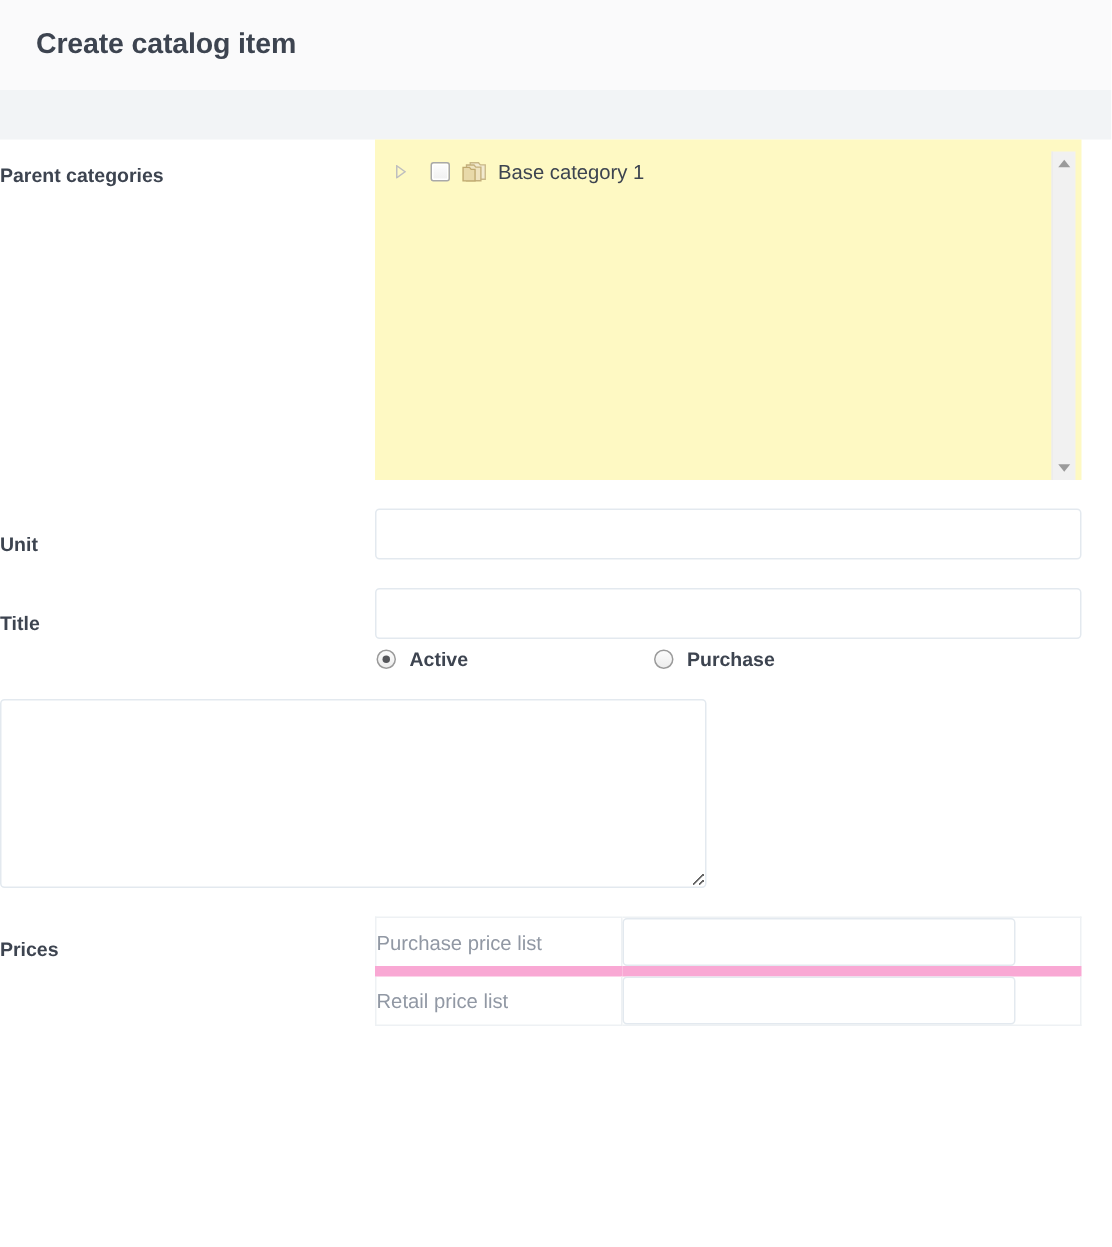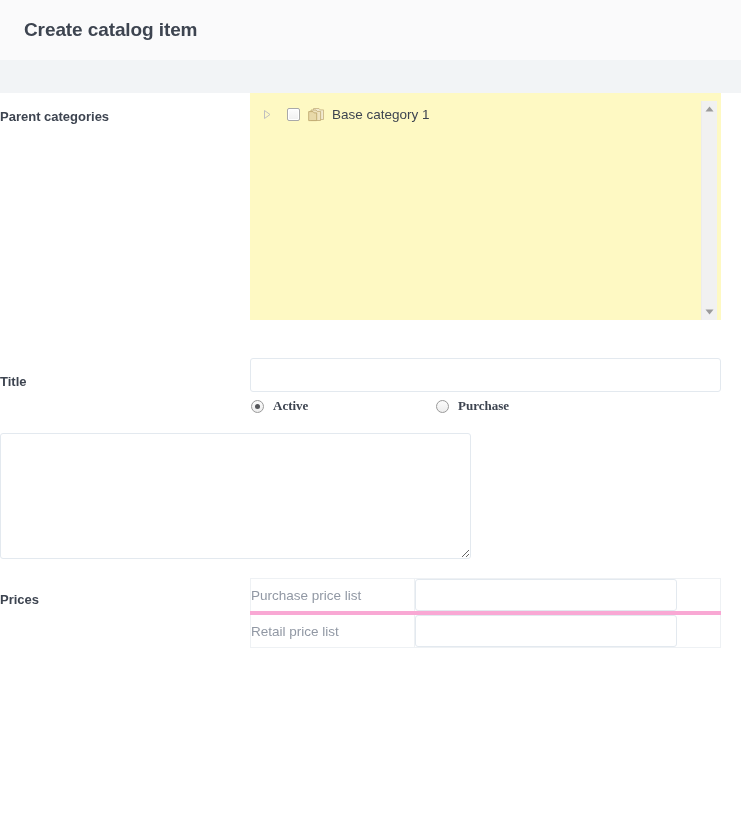--- a/index.html
+++ b/index.html
@@ -150,21 +150,20 @@
   .radio-row { padding-top: 6px; }
   .radio-group {
     display: flex;
     align-items: center;
     padding-left: 1px;
   }
   .radio-opt {
     display: flex;
     align-items: center;
     cursor: pointer;
-    font-family: Liberation Serif, serif;
   }
   .radio-opt.first { width: 185px; }
   .radio-dot {
     width: 13px;
     height: 13px;
     border-radius: 50%;
     border: 1px solid #9a9a9a;
     background: linear-gradient(180deg,#fcfcfc 0%,#ededed 100%);
     margin-right: 9px;
     position: relative;
@@ -203,21 +202,21 @@
 
   
   .prices-row .label-col { padding-top: 14px; }
   .prices-table {
     width: 471px;
     border: 1px solid #eef1f4;
     border-collapse: collapse;
     background: #ffffff;
   }
   .prices-table td {
-    border-bottom: 4px solid #f9a8d4;
+    border-bottom: 7px solid #f9a8d4;
     padding: 0;
     vertical-align: middle;
   }
   .prices-table tr:last-child td { border-bottom: none; }
   .price-name {
     width: 164px;
     border-right: 1px solid #eef1f4;
     padding: 14px 10px 14px 9px;
     font-size: 13.5px;
     color: #9198a4;
@@ -280,20 +279,26 @@
           </span>
         </div>
 
       </div>
     </div>
   </div>
 
 
   <div class="spacer-22"></div>
 
+  <div class="row text-row">
+    <div class="label-col">Unit</div>
+    <div class="field-col">
+      <input class="txt" type="text" value="" placeholder="" style="">
+    </div>
+  </div>
 
   <div class="spacer-22"></div>
 
   <div class="row text-row">
     <div class="label-col">Title</div>
     <div class="field-col">
       <input class="txt" type="text" value="" placeholder="" style="">
     </div>
   </div>
 

